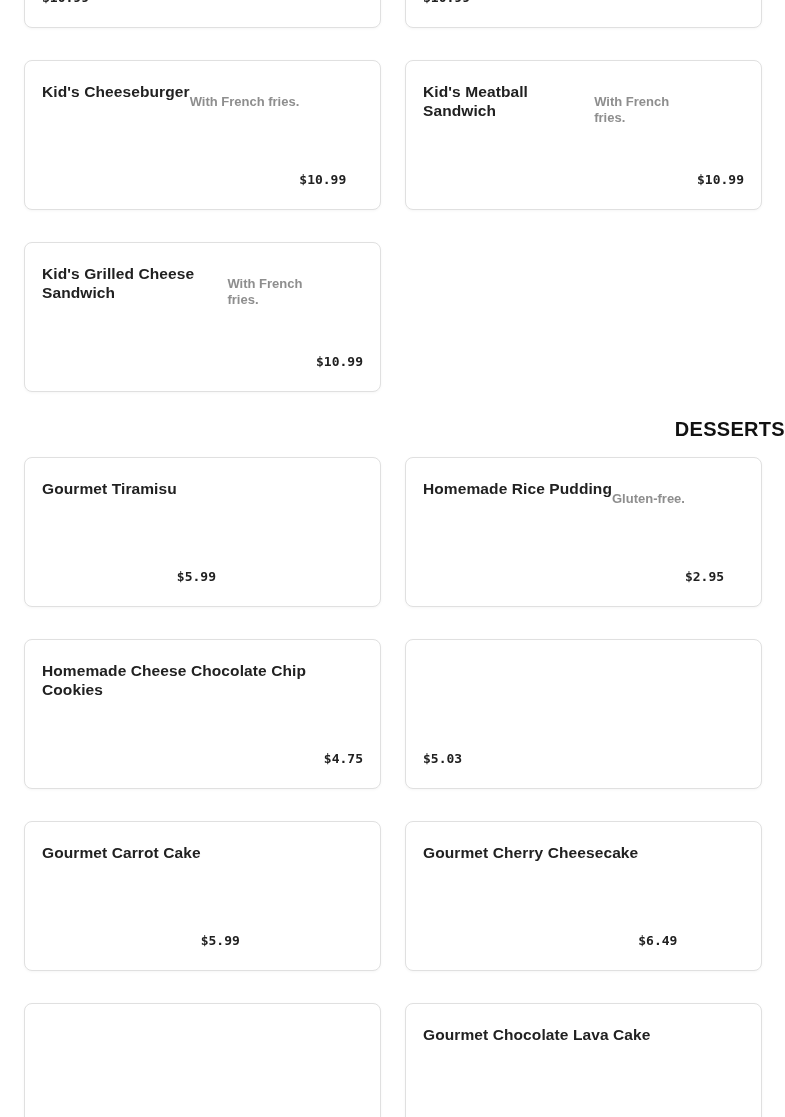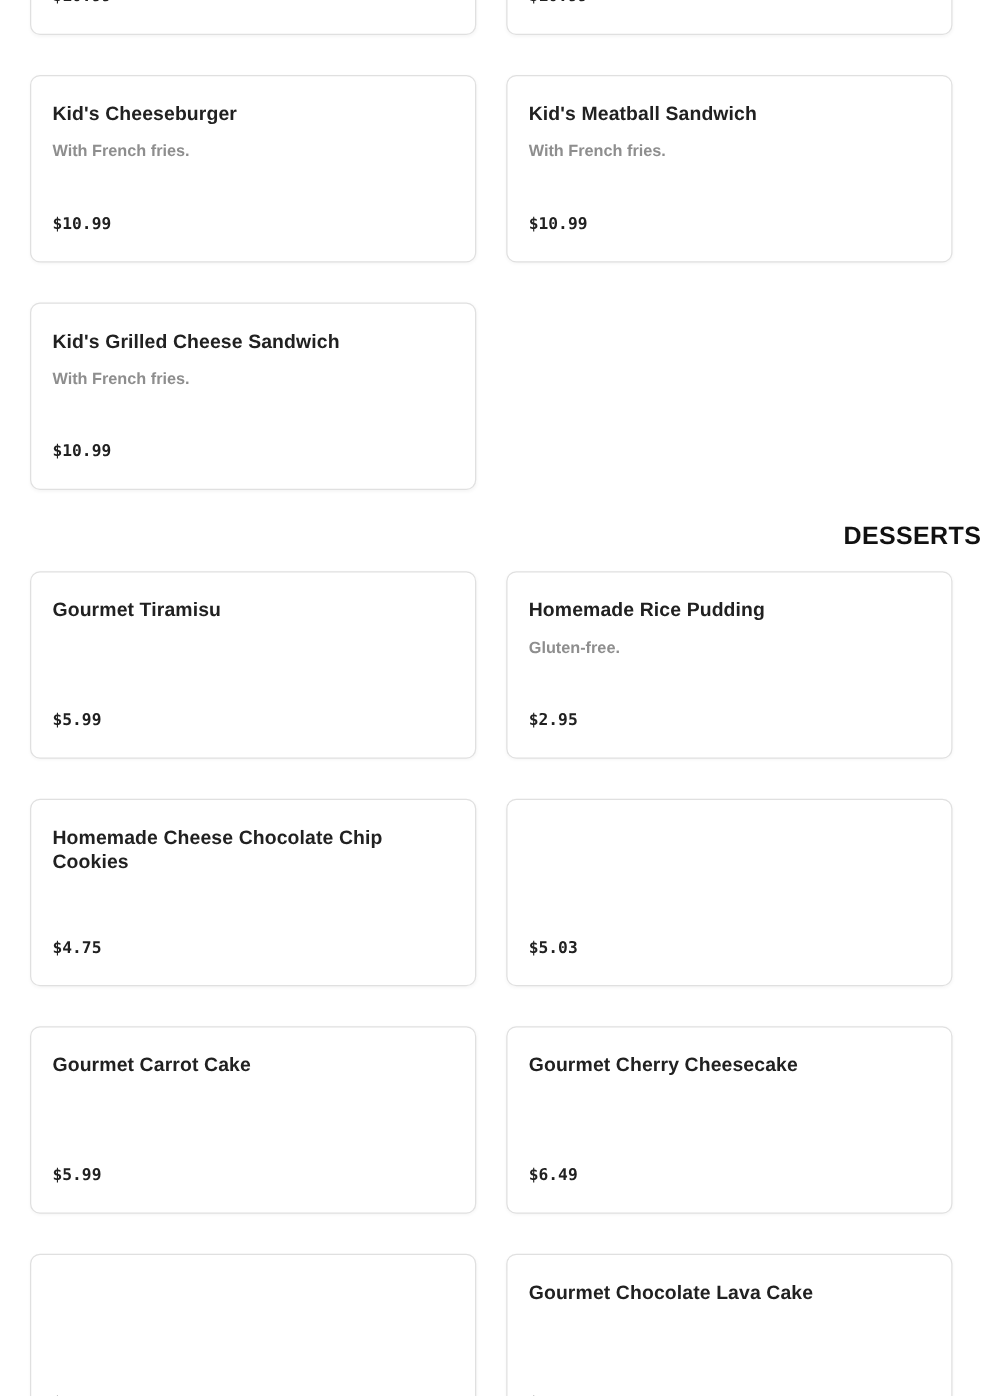--- a/index.html
+++ b/index.html
@@ -29,21 +29,20 @@
     row-gap: 32px;
     margin-left: 24px;
   }
   .menu-card {
     background: #ffffff;
     border: 1px solid #e0e0e0;
     border-radius: 8px;
     box-shadow: 0 1px 3px rgba(0,0,0,0.04);
     padding: 21px 17px 22px 17px;
     display: flex;
-    flex-direction: column;
     cursor: pointer;
   }
   .card-title {
     font-size: 15.5px;
     line-height: 19px;
     font-weight: 700;
     color: #212121;
     letter-spacing: 0.1px;
   }
   .card-desc {

